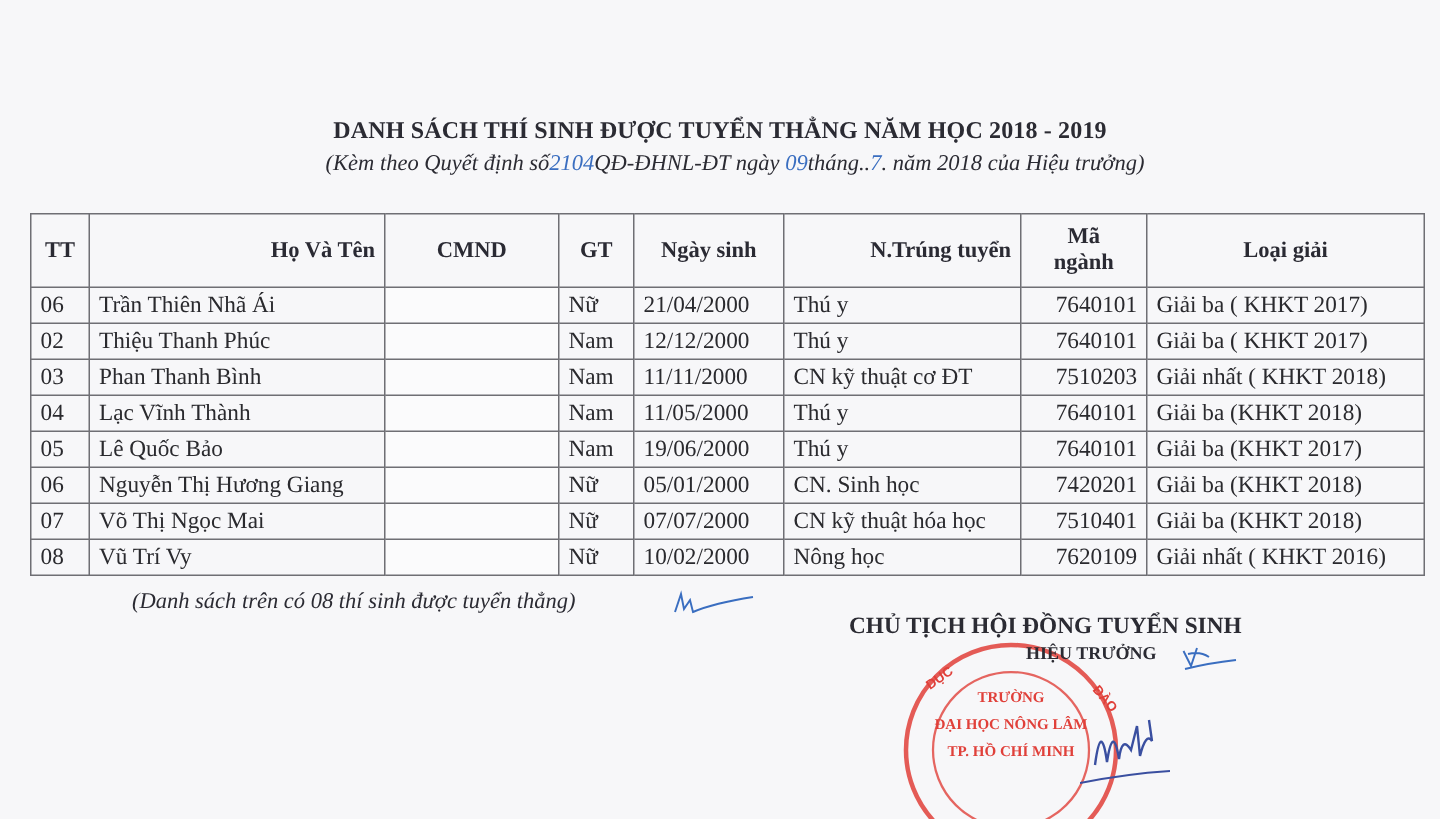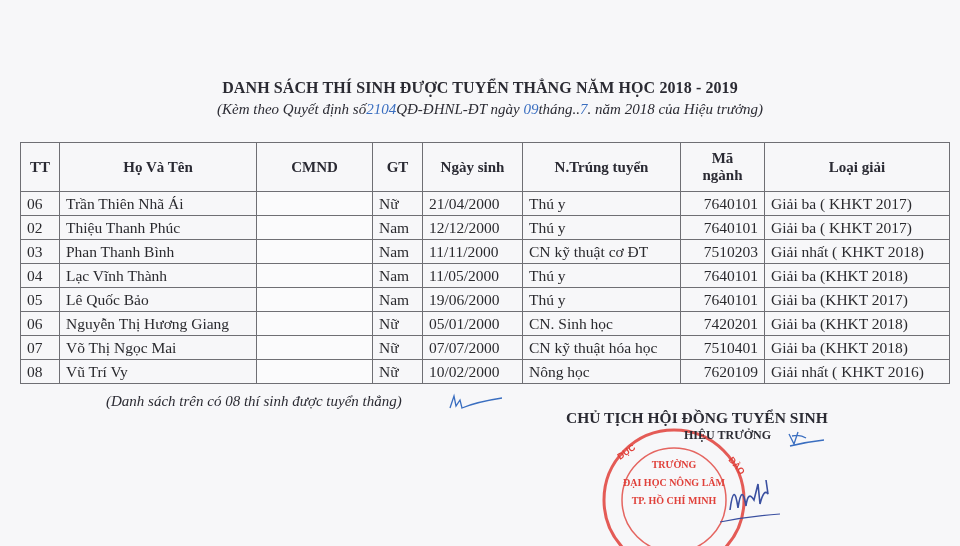--- a/index.html
+++ b/index.html
@@ -29,26 +29,26 @@
     }
     table.list th, table.list td {
       border: 1.5px solid #6f6f74;
       padding: 0 6px;
       white-space: nowrap; overflow: hidden;
     }
     table.list th {
       height: 48px; font-weight: bold; font-size: 15px; color: #2a2a33;
       text-align: center;
     }
-    table.list th.left { text-align: center; margin-top: 40px; }
+    table.list th.left { text-align: right; margin-top: 40px; }
     table.list td { height: 23px; line-height: 22px; }
     td.r { text-align: right; }
     .cmnd-blank { background: #fbfbfc; }
     .footnote {
-      position: absolute; top: 393px; left: 106px;
+      position: absolute; top: 393px; left: 88px;
       font-style: italic; font-size: 15px; color: #2b2b33;
     }
     .sign-title {
       position: absolute; left: 566px; top: 409px;
       font-weight: bold; font-size: 15.5px; color: #2b2b33;
     }
     .sign-sub {
       position: absolute; left: 656px; top: 428px;
       font-weight: bold; font-size: 12px; color: #2b2b33; margin-left: 28px;
     }

